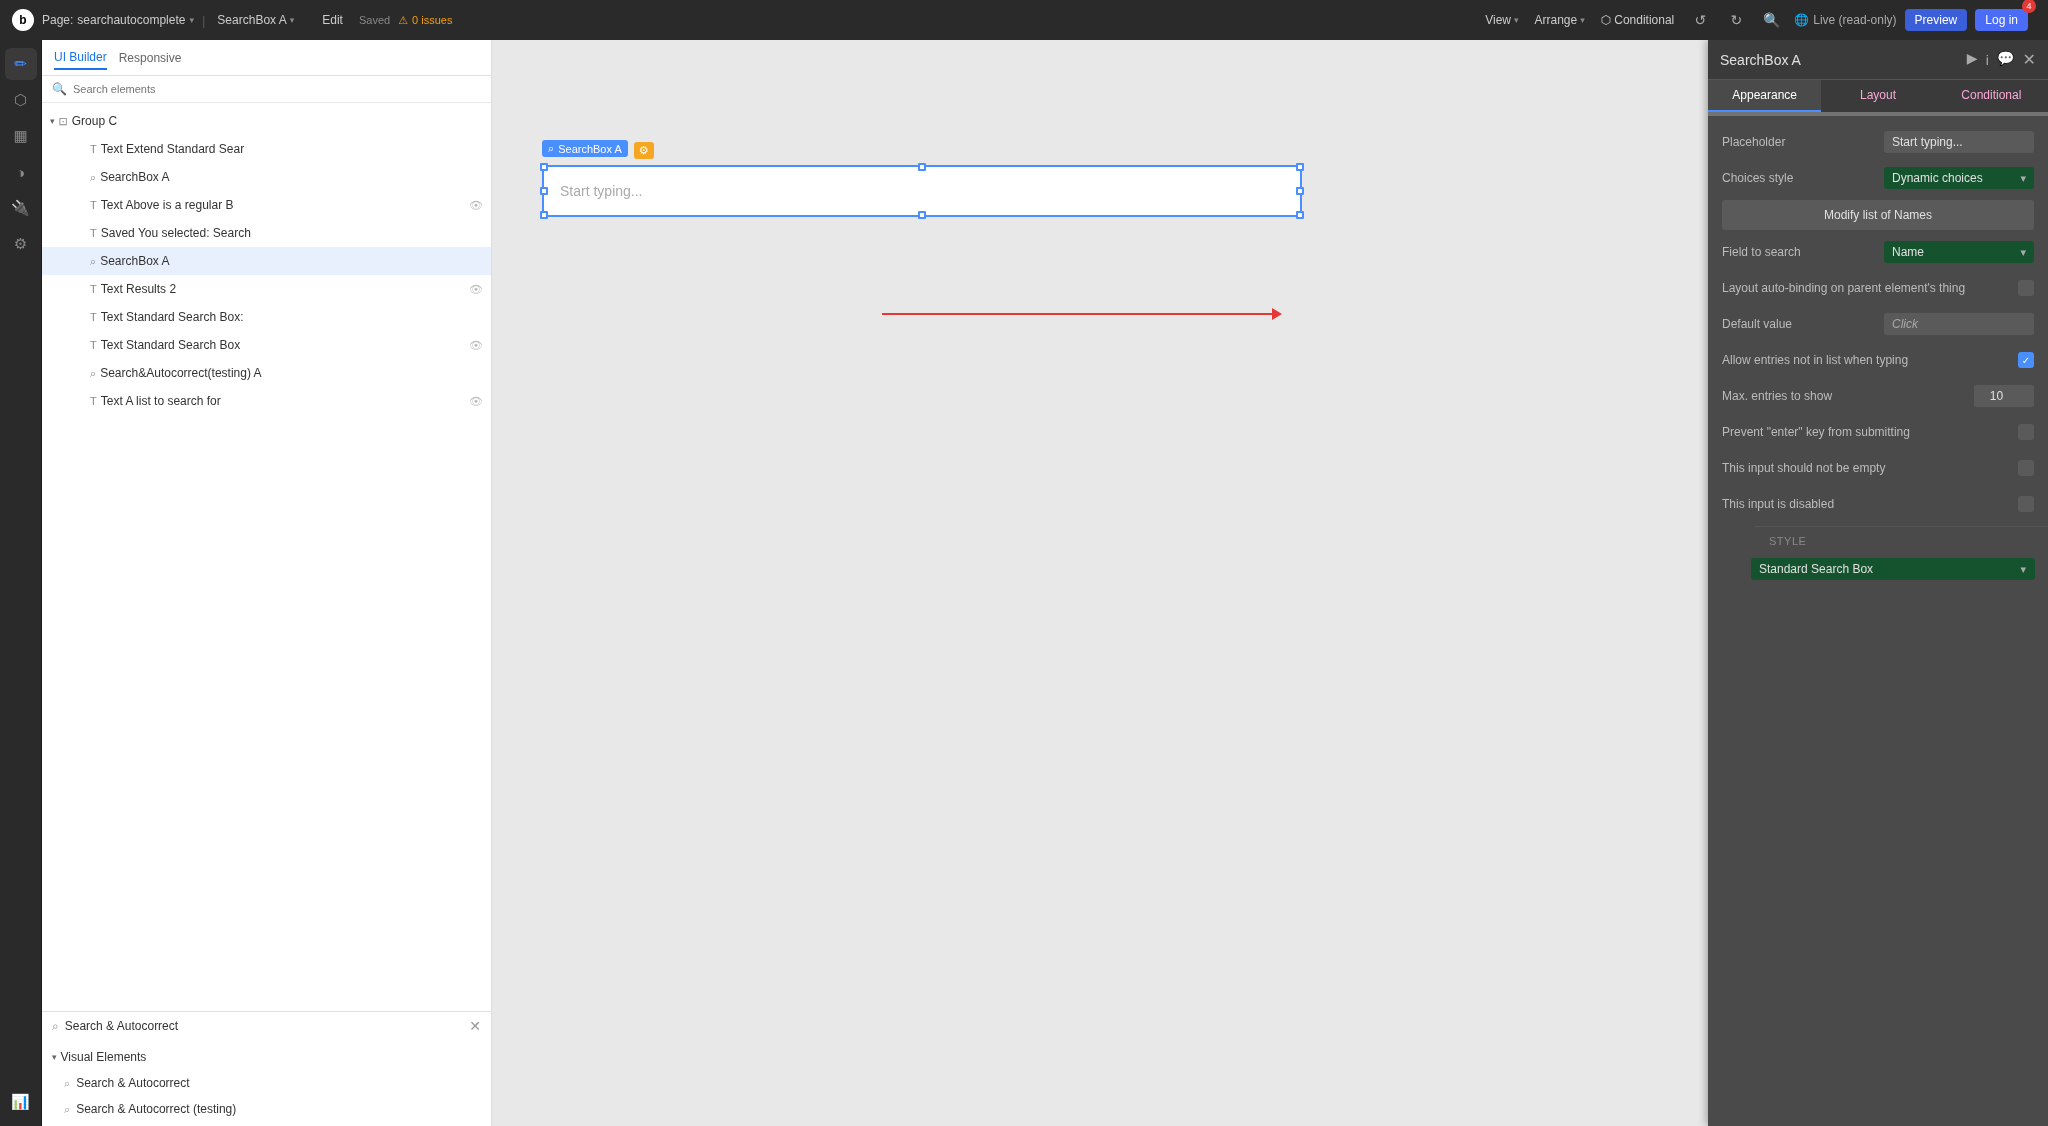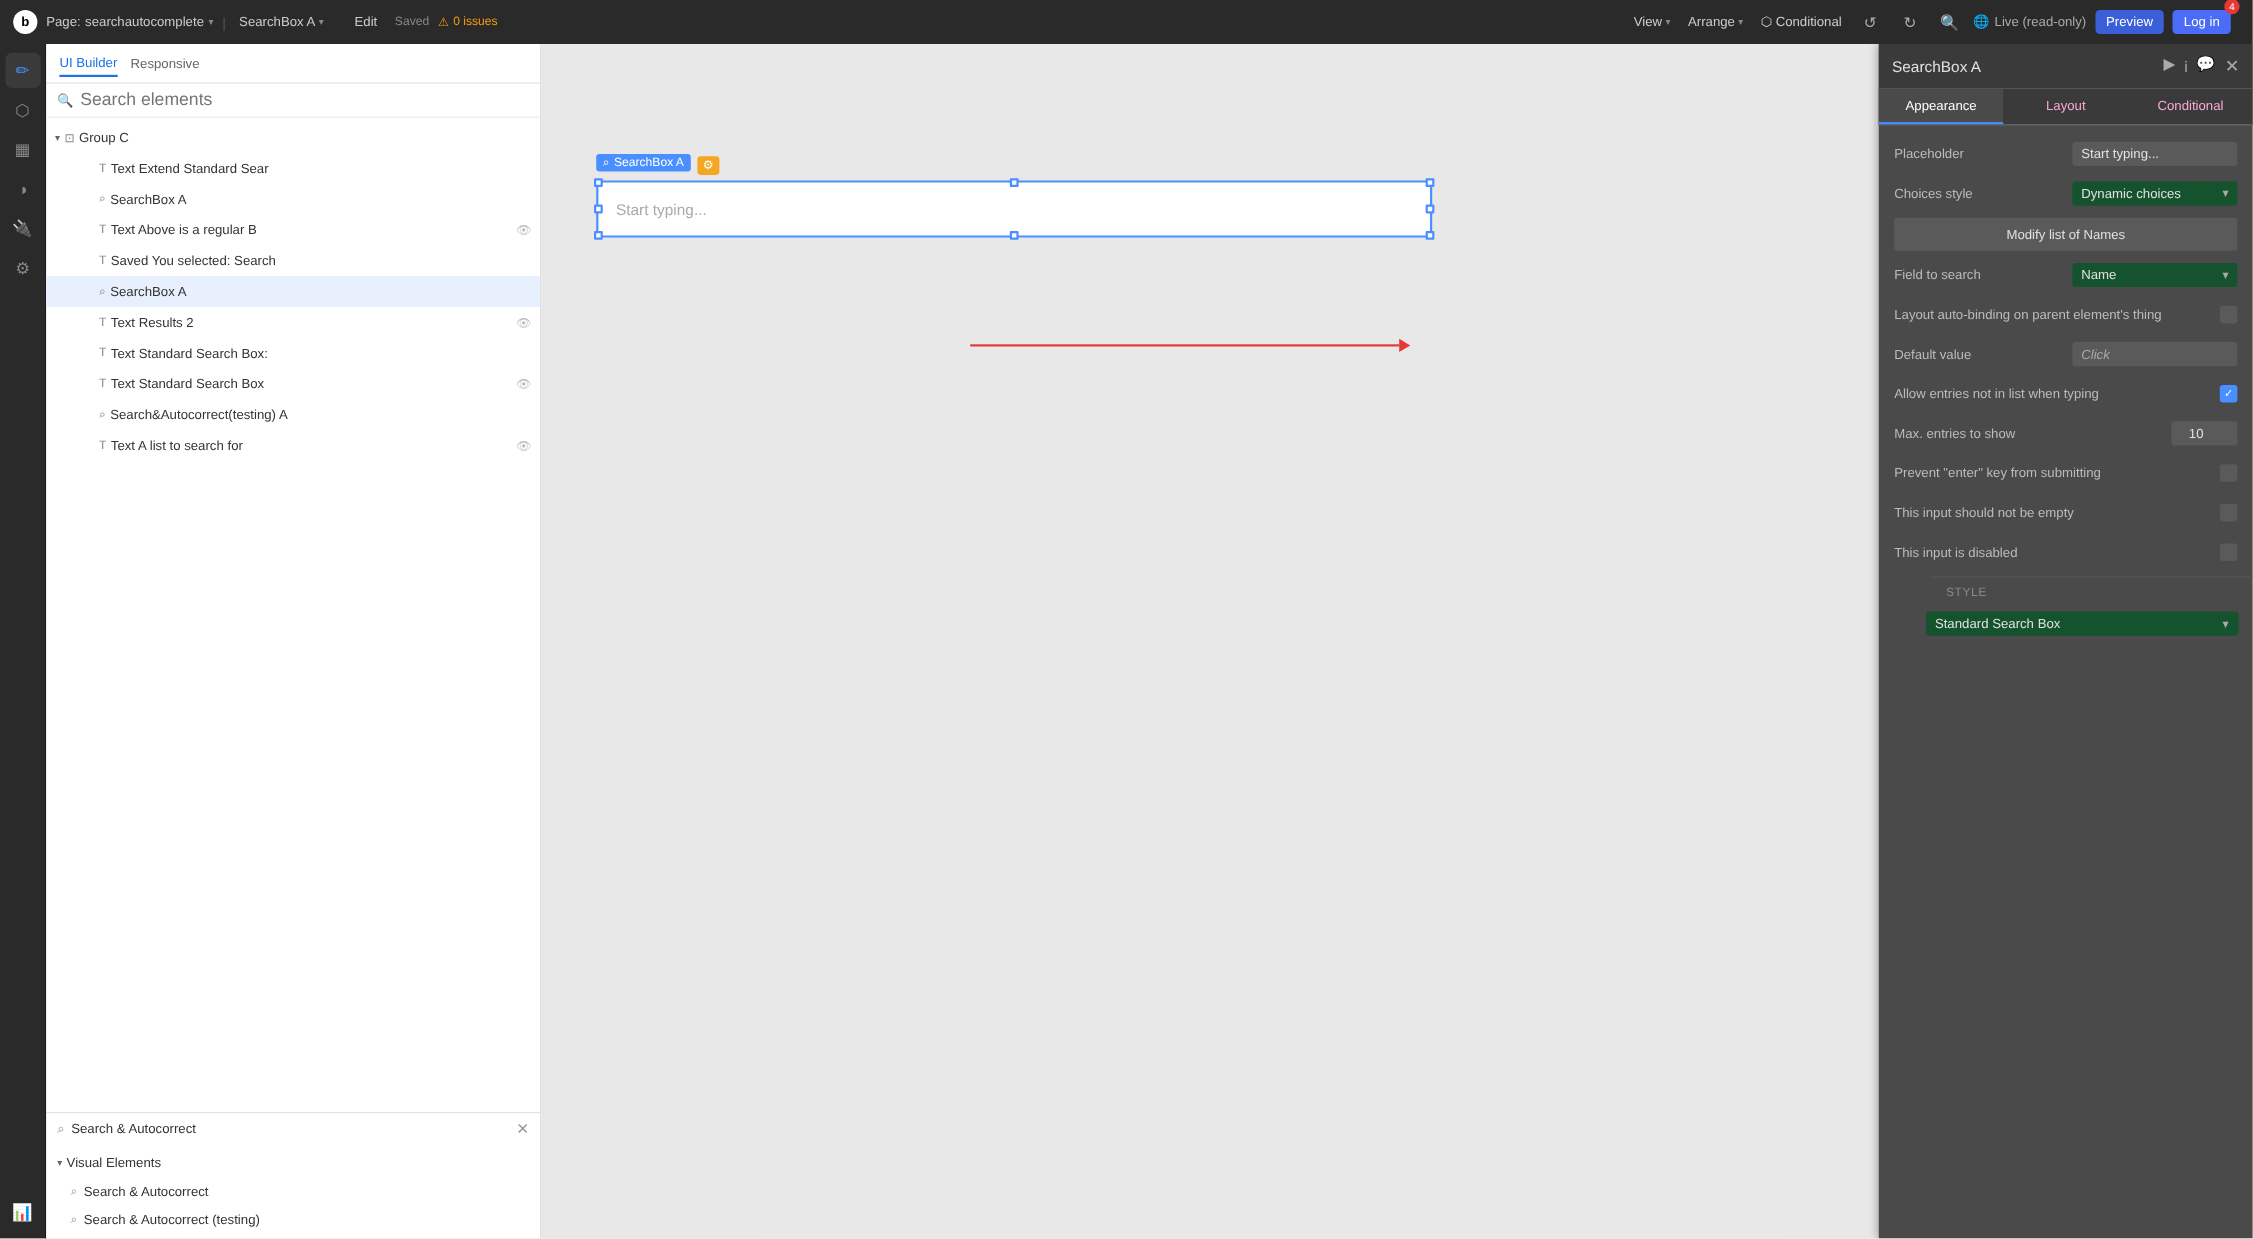--- a/index.html
+++ b/index.html
@@ -39,21 +39,21 @@
     
     .left-panel { width: 450px; background: #fff; display: flex; flex-direction: column; border-right: 1px solid #ddd; }
 
     
     .left-tabs { display: flex; align-items: center; padding: 0 12px; height: 36px; border-bottom: 1px solid #e0e0e0; gap: 12px; }
     .left-tab { font-size: 12px; color: #666; cursor: pointer; padding: 4px 0; }
     .left-tab.active { color: #1a73e8; border-bottom: 2px solid #1a73e8; }
 
     
     .panel-search { display: flex; align-items: center; padding: 6px 10px; border-bottom: 1px solid #e8e8e8; gap: 6px; }
-    .panel-search input { flex: 1; border: none; outline: none; font-size: 16px; color: #be185d; background: transparent; }
+    .panel-search input { flex: 1; border: none; outline: none; font-size: 11px; color: #be185d; background: transparent; }
     .panel-search-icon { color: #999; font-size: 12px; }
 
     
     .tree { flex: 1; overflow-y: auto; padding: 4px 0; }
     .tree-item { display: flex; align-items: center; height: 28px; padding: 0 8px; cursor: pointer; gap: 4px; font-size: 12px; color: #333; }
     .tree-item.selected { background: #e8f0fe; }
     .tree-item .indent-1 { margin-left: 12px; }
     .tree-icon { font-size: 11px; color: #888; flex-shrink: 0; }
     .tree-label { flex: 1; overflow: hidden; text-overflow: ellipsis; white-space: nowrap; }
     .tree-eye { color: #bbb; font-size: 11px; margin-left: auto; }
@@ -103,21 +103,21 @@
       position: absolute; right: 0; top: 0; bottom: 0;
       box-shadow: -2px 0 8px rgba(0,0,0,0.3);
     }
     .props-header { display: flex; align-items: center; padding: 10px 12px; background: #3a3a3a; gap: 8px; border-bottom: 1px solid #555; }
     .props-title { font-size: 14px; color: #e0e0e0; font-weight: 500; flex: 1; }
     .props-header-icons { display: flex; gap: 8px; margin-left: auto; }
     .props-header-icon { font-size: 14px; color: #aaa; cursor: pointer; }
     .props-close { font-size: 16px; color: #aaa; cursor: pointer; }
 
     
-    .props-tabs { display: flex; background: #3a3a3a; border-bottom: 1px solid #737373; }
+    .props-tabs { display: flex; background: #3a3a3a; border-bottom: 4px solid #737373; }
     .props-tab { flex: 1; text-align: center; padding: 8px 0; font-size: 12px; cursor: pointer; color: #f9a8d4; }
     .props-tab.active { background: #4a4a4a; color: #fff; border-bottom: 2px solid #4a8fff; }
 
     
     .props-body { flex: 1; overflow-y: auto; padding: 8px 0; }
     .props-row { display: flex; align-items: center; padding: 6px 14px; gap: 8px; min-height: 36px; }
     .props-label { font-size: 12px; color: #bbb; flex: 1; }
     .props-value { display: flex; align-items: center; gap: 4px; }
     .props-input { background: #5a5a5a; border: none; color: #e0e0e0; font-size: 12px; padding: 4px 8px; border-radius: 3px; width: 150px; outline: none; }
     .props-select { background: #14532d; border: none; color: #e0e0e0; font-size: 12px; padding: 4px 8px; border-radius: 3px; width: 150px; outline: none; cursor: pointer; appearance: none; -webkit-appearance: none; }

